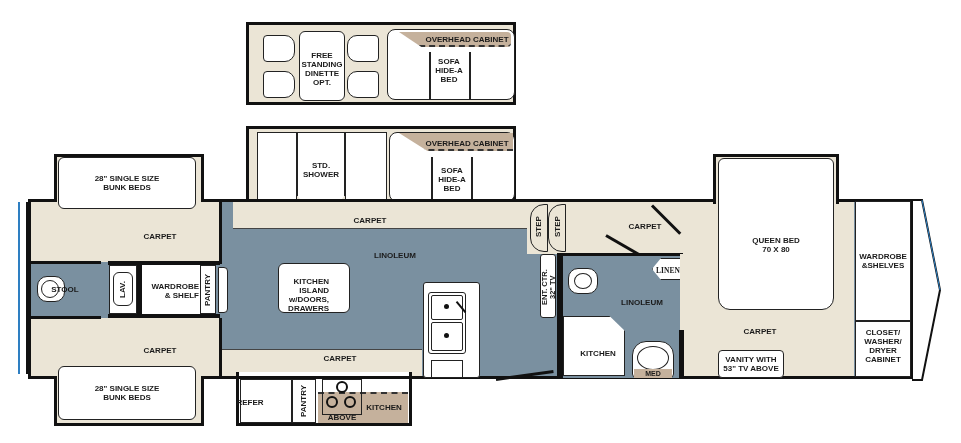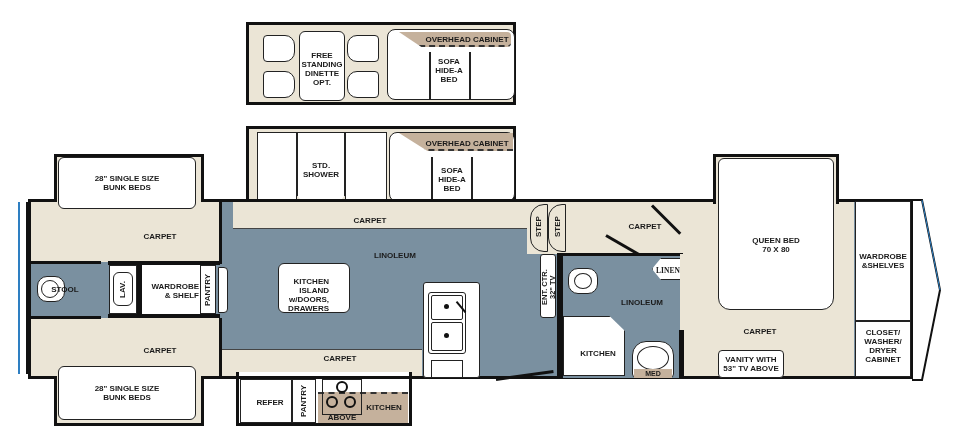--- a/index.html
+++ b/index.html
@@ -120,21 +120,21 @@
 <div class="abs fixture" style="left:540px;top:254px;width:16px;height:64px;border-radius:3px;"></div>
 <div class="lbl vert" style="left:541px;top:262px;height:50px;font-size:7.5px;line-height:8px;">ENT. CTR.
 32" TV</div>
 
 <div class="abs carpet" style="left:222px;top:349px;width:200px;height:27px;border-top:1px solid #444;"></div>
 <div class="lbl" style="left:310px;top:354px;width:60px;">CARPET</div>
 
 <div class="abs" style="left:236px;top:372px;width:176px;height:54px;border:3px solid #111;border-top:none;background:#fff;"></div>
 <div class="abs wall" style="left:236px;top:376px;width:176px;height:3px;"></div>
 <div class="abs plain" style="left:240px;top:379px;width:52px;height:44px;"></div>
-<div class="lbl" style="left:224px;top:398px;width:52px;margin-left:20px;">REFER</div>
+<div class="lbl" style="left:224px;top:398px;width:52px;">REFER</div>
 <div class="abs plain" style="left:292px;top:379px;width:24px;height:44px;"></div>
 <div class="lbl vert" style="left:299px;top:384px;height:34px;">PANTRY</div>
 <div class="abs tan" style="left:318px;top:392px;width:90px;height:31px;border-top:2px dashed #333;"></div>
 <div class="abs plain" style="left:322px;top:379px;width:40px;height:36px;background:transparent;"></div>
 <div class="abs" style="left:336px;top:381px;width:12px;height:12px;border:2px solid #111;border-radius:50%;box-sizing:border-box;"></div>
 <div class="abs" style="left:326px;top:396px;width:12px;height:12px;border:2px solid #111;border-radius:50%;box-sizing:border-box;"></div>
 <div class="abs" style="left:344px;top:396px;width:12px;height:12px;border:2px solid #111;border-radius:50%;box-sizing:border-box;"></div>
 <div class="lbl" style="left:322px;top:413px;width:40px;">ABOVE</div>
 <div class="lbl" style="left:358px;top:403px;width:52px;">KITCHEN</div>
 

